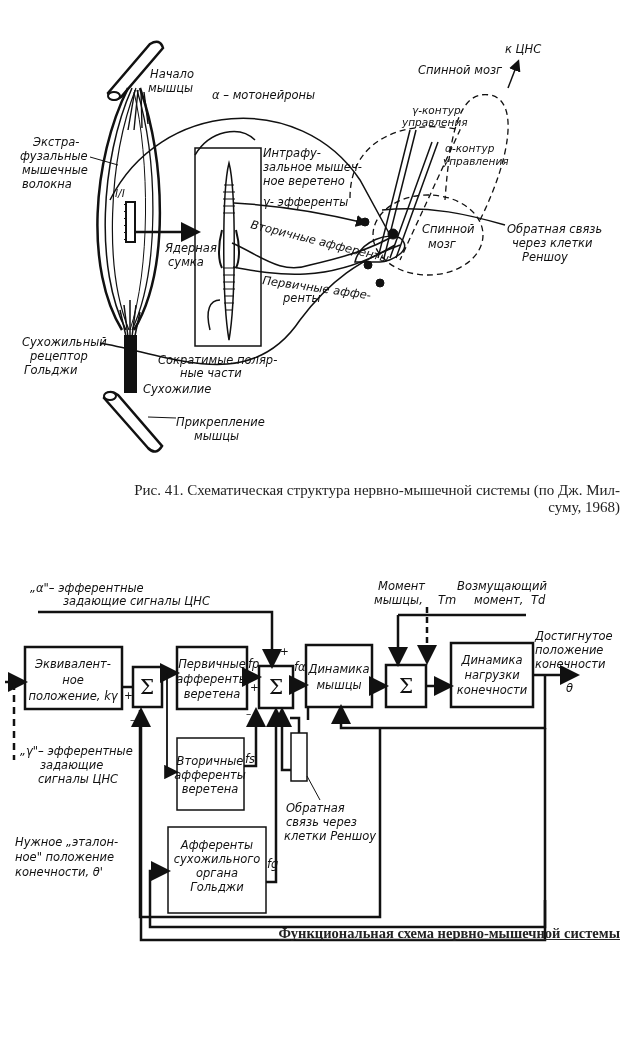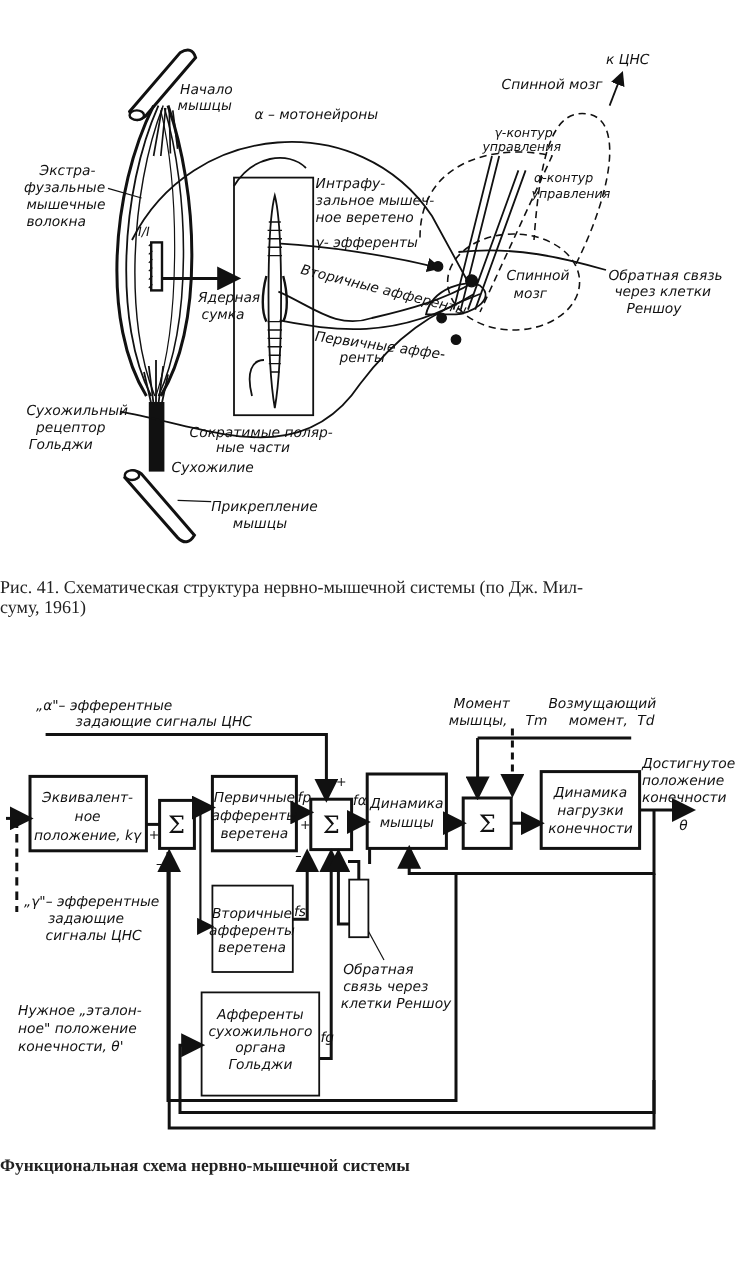--- a/index.html
+++ b/index.html
@@ -2,21 +2,21 @@
 <html><head>
 <meta charset="utf-8">
 <style>
   html, body { margin:0; padding:0; background:#fff; }
   body { width:620px; height:1055px; position:relative; overflow:hidden; color:#111;
          font-family:"DejaVu Sans", sans-serif; }
   svg { position:absolute; left:0; top:0; }
   .lbl { font-family:"DejaVu Sans", sans-serif; font-style:italic; font-size:11.5px; fill:#111; }
   .lblsm { font-family:"DejaVu Sans", sans-serif; font-style:italic; font-size:10.5px; fill:#111; }
   .sig { font-family:"DejaVu Serif", serif; font-size:20px; fill:#111; }
-  .caption { position:absolute; left:0; width:620px; text-align:left;
+  .caption { position:absolute; left:0; width:620px; text-align:right;
              font-family:"Liberation Serif", serif; font-size:15px; color:#222; line-height:17px; }
   .cap2 { font-family:"Liberation Serif", serif; font-size:14.5px; line-height:17px; }
   .bold { font-weight:bold; }
 </style>
 </head>
 <body>
 
 <svg width="620" height="470" viewBox="0 0 620 470">
   <defs>
     <marker id="ah" markerWidth="8" markerHeight="8" refX="6" refY="4" orient="auto">
@@ -146,21 +146,21 @@
   </g>
   <g>
     <text class="lbl" x="507" y="233">Обратная связь</text>
     <text class="lbl" x="512" y="247">через клетки</text>
     <text class="lbl" x="522" y="261">Реншоу</text>
   </g>
 </svg>
 
 <div class="caption" style="top:482px;">
   <div>Рис. 41. Схематическая структура нервно-мышечной системы (по Дж. Мил-</div>
-  <div>суму, 1961)</div>
+  <div>суму, 1968)</div>
 </div>
 
 <svg width="620" height="1055" viewBox="0 0 620 1055" style="pointer-events:none;">
   <defs>
     <marker id="ah2" markerWidth="8" markerHeight="8" refX="6" refY="4" orient="auto">
       <path d="M0,0 L8,4 L0,8 z" fill="#111"></path>
     </marker>
   </defs>
   <g fill="none" stroke="#111" stroke-width="2.5">
 
@@ -291,15 +291,15 @@
     <text class="lbl" x="531" y="604">Td</text>
   </g>
   <g>
     <text class="lbl" x="535" y="640">Достигнутое</text>
     <text class="lbl" x="535" y="654">положение</text>
     <text class="lbl" x="535" y="668">конечности</text>
   </g>
   <text class="lbl" x="566" y="692">θ</text>
 </svg>
 
-<div class="caption" style="top:964px;">
+<div class="caption" style="top:925px;text-decoration:underline;">
   <div class="cap2 bold">Функциональная схема нервно-мышечной системы</div>
 </div>
 
 </body></html>

